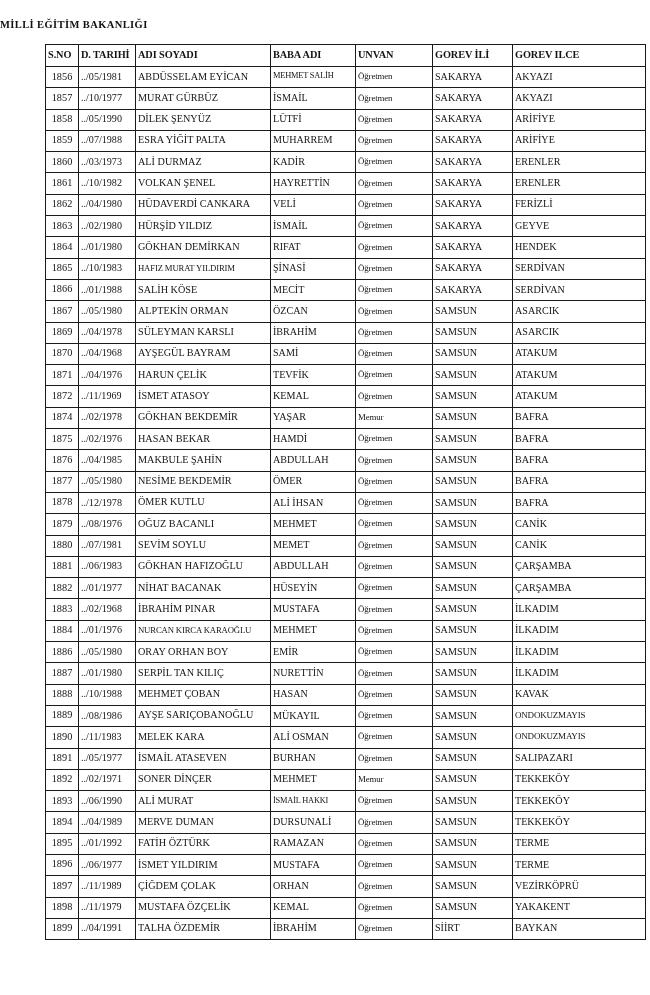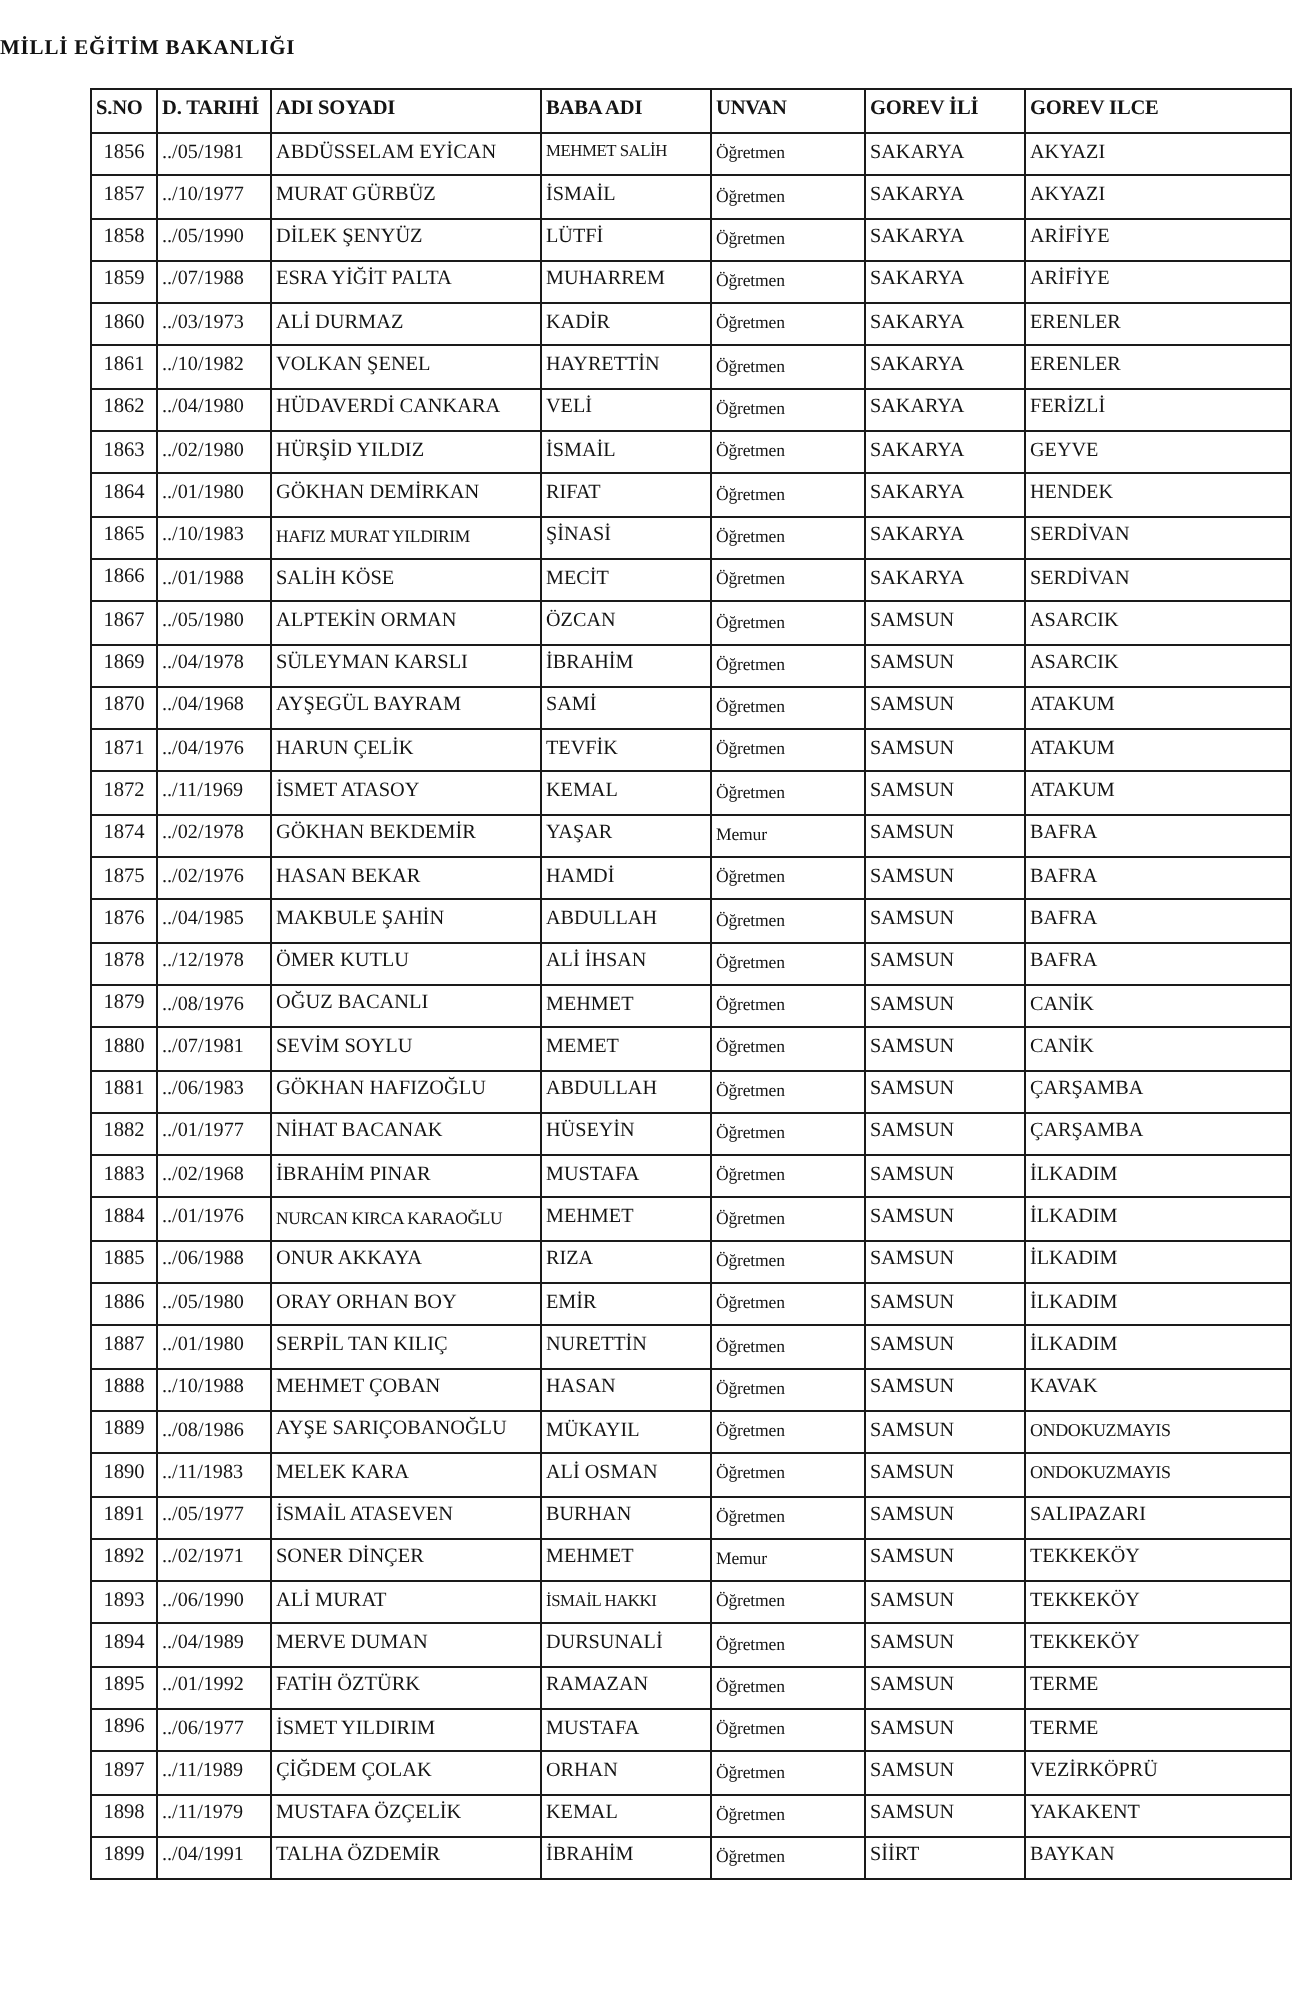--- a/index.html
+++ b/index.html
@@ -281,20 +281,29 @@
           <tr>
             <td class="sno">1876</td>
             <td class="tarih">../04/1985</td>
             <td class="ad">MAKBULE ŞAHİN</td>
             <td class="baba">ABDULLAH</td>
             <td class="unvan">Öğretmen</td>
             <td class="il">SAMSUN</td>
             <td class="ilce">BAFRA</td>
           </tr>
           <tr>
+            <td class="sno">1877</td>
+            <td class="tarih">../05/1980</td>
+            <td class="ad">NESİME BEKDEMİR</td>
+            <td class="baba">ÖMER</td>
+            <td class="unvan">Öğretmen</td>
+            <td class="il">SAMSUN</td>
+            <td class="ilce">BAFRA</td>
+          </tr>
+          <tr>
             <td class="sno">1878</td>
             <td class="tarih">../12/1978</td>
             <td class="ad">ÖMER KUTLU</td>
             <td class="baba">ALİ İHSAN</td>
             <td class="unvan">Öğretmen</td>
             <td class="il">SAMSUN</td>
             <td class="ilce">BAFRA</td>
           </tr>
           <tr>
             <td class="sno">1879</td>
@@ -339,29 +348,20 @@
             <td class="baba">MUSTAFA</td>
             <td class="unvan">Öğretmen</td>
             <td class="il">SAMSUN</td>
             <td class="ilce">İLKADIM</td>
           </tr>
           <tr>
             <td class="sno">1884</td>
             <td class="tarih">../01/1976</td>
             <td class="ad shrink">NURCAN KIRCA KARAOĞLU</td>
             <td class="baba">MEHMET</td>
-            <td class="unvan">Öğretmen</td>
-            <td class="il">SAMSUN</td>
-            <td class="ilce">İLKADIM</td>
-          </tr>
-          <tr>
-            <td class="sno">1885</td>
-            <td class="tarih">../06/1988</td>
-            <td class="ad">ONUR AKKAYA</td>
-            <td class="baba">RIZA</td>
             <td class="unvan">Öğretmen</td>
             <td class="il">SAMSUN</td>
             <td class="ilce">İLKADIM</td>
           </tr>
           <tr>
             <td class="sno">1886</td>
             <td class="tarih">../05/1980</td>
             <td class="ad">ORAY ORHAN BOY</td>
             <td class="baba">EMİR</td>
             <td class="unvan">Öğretmen</td>

